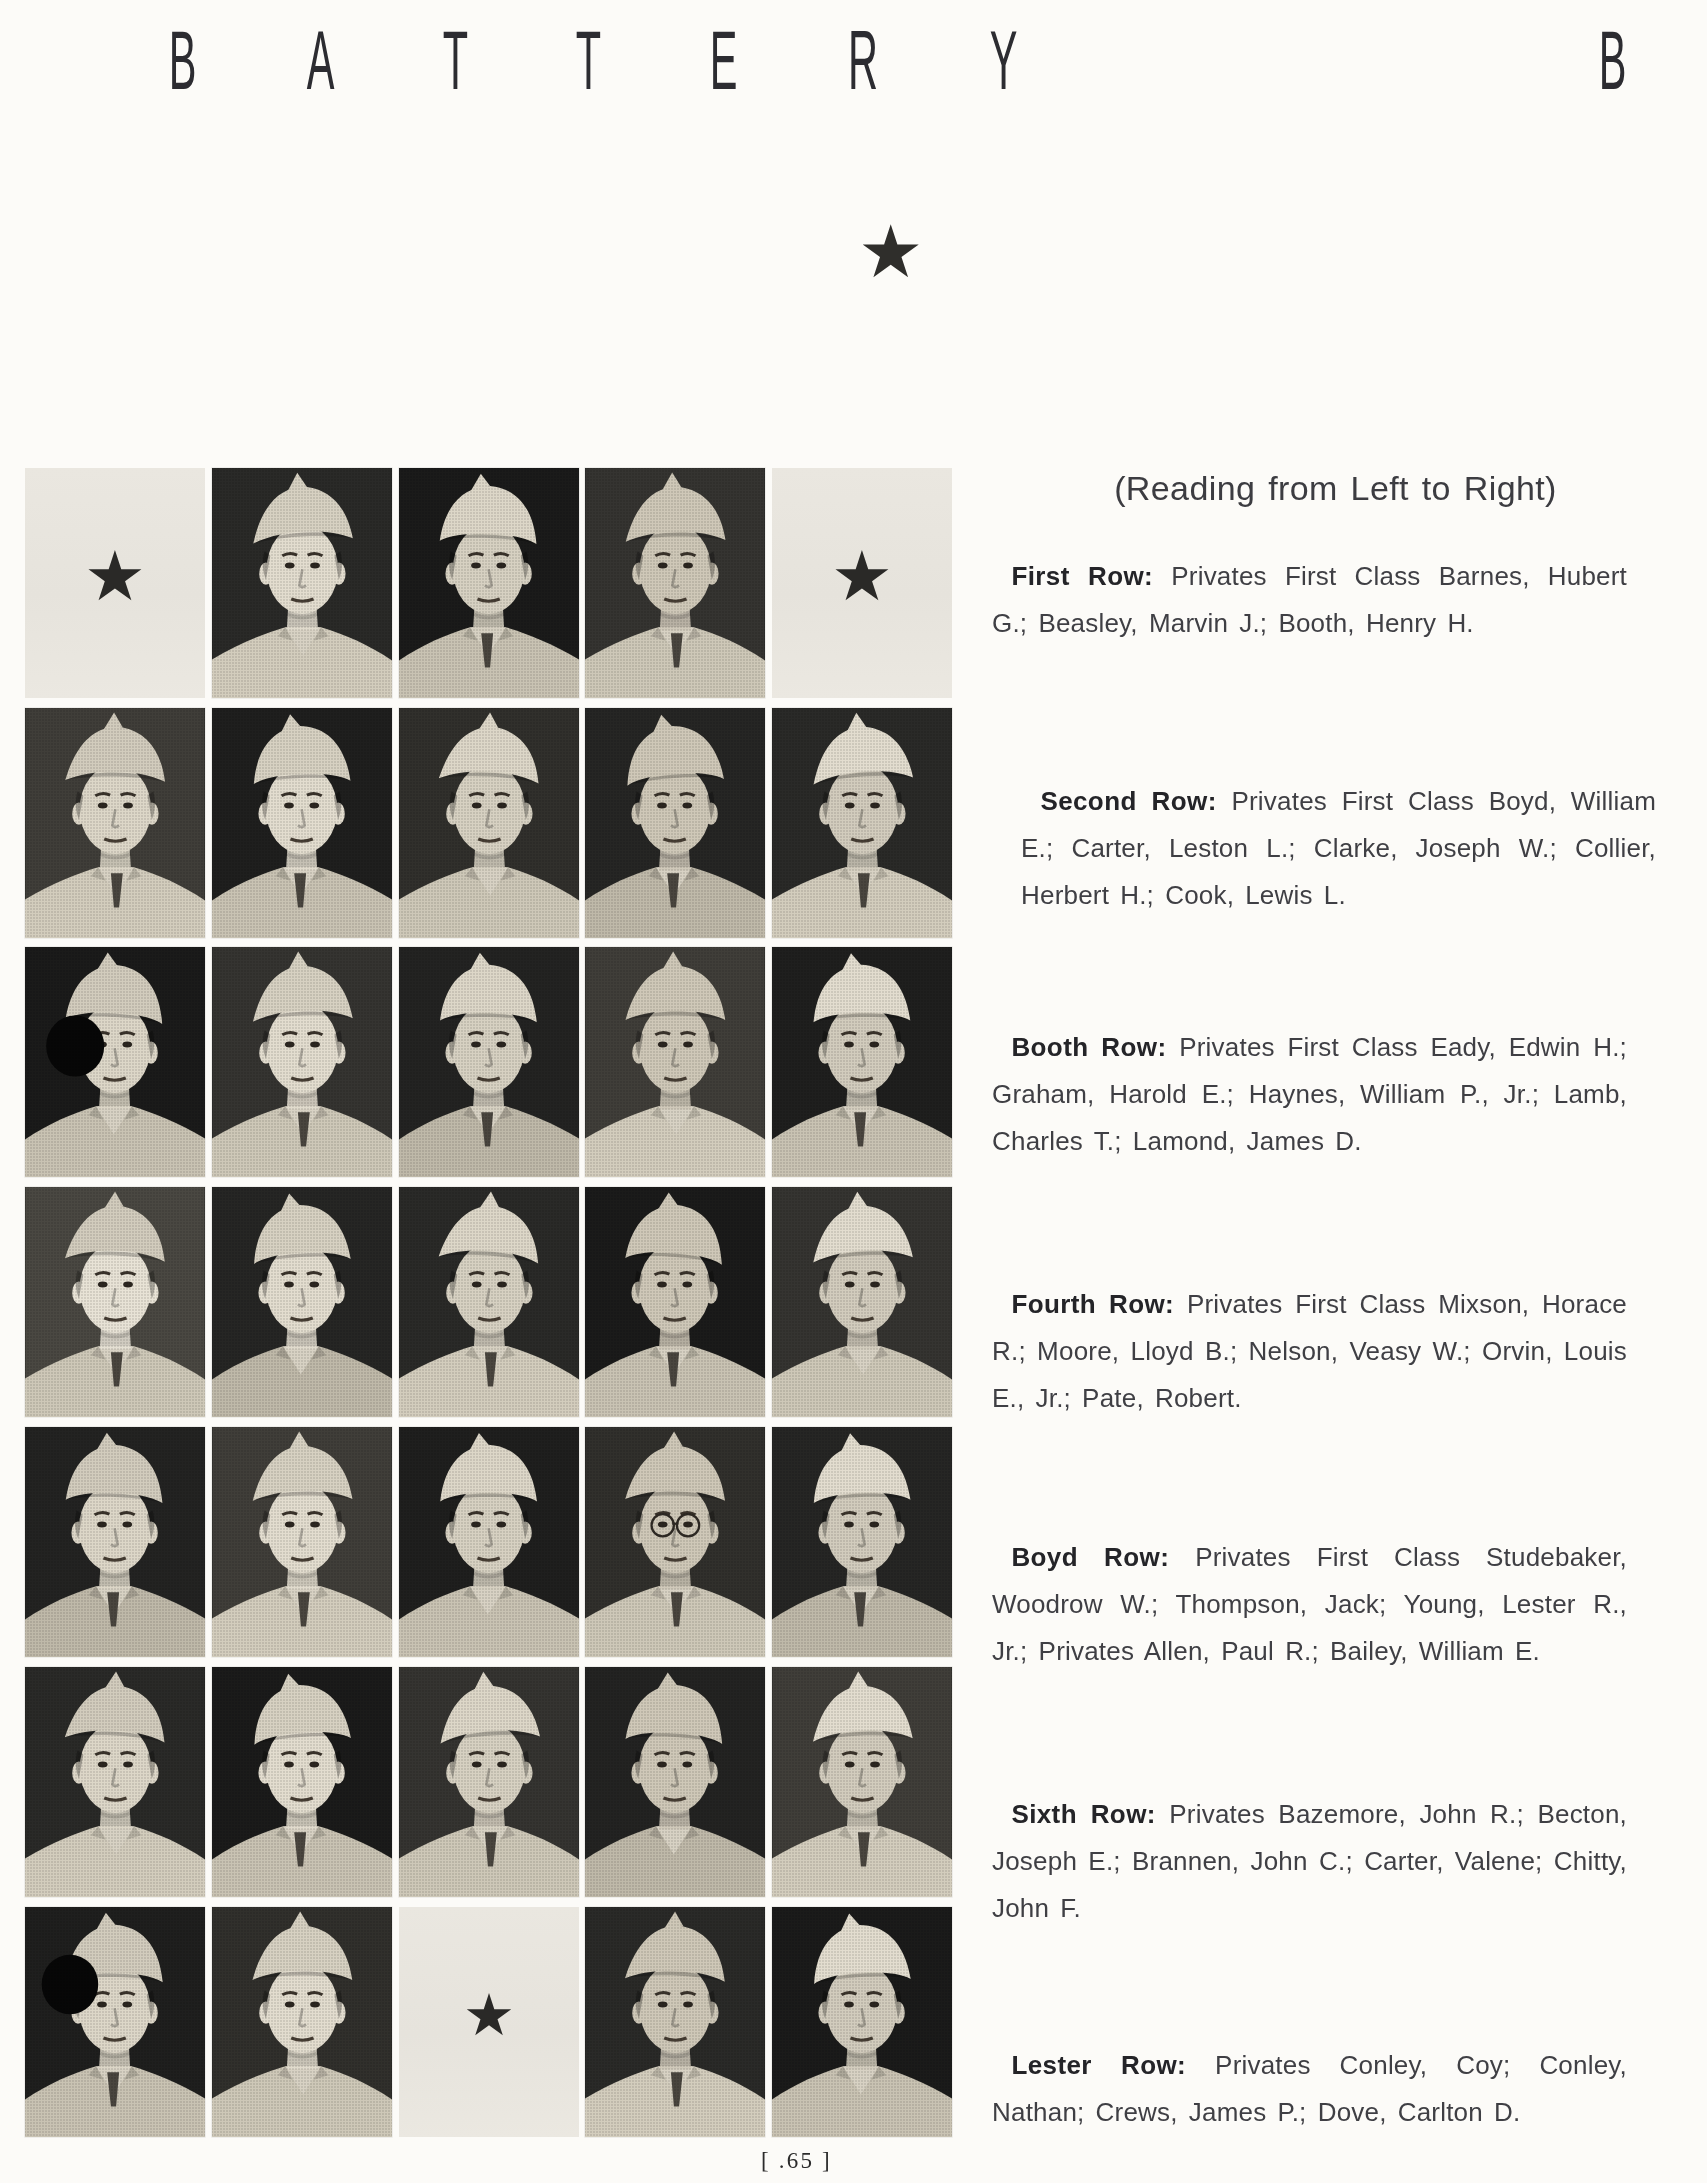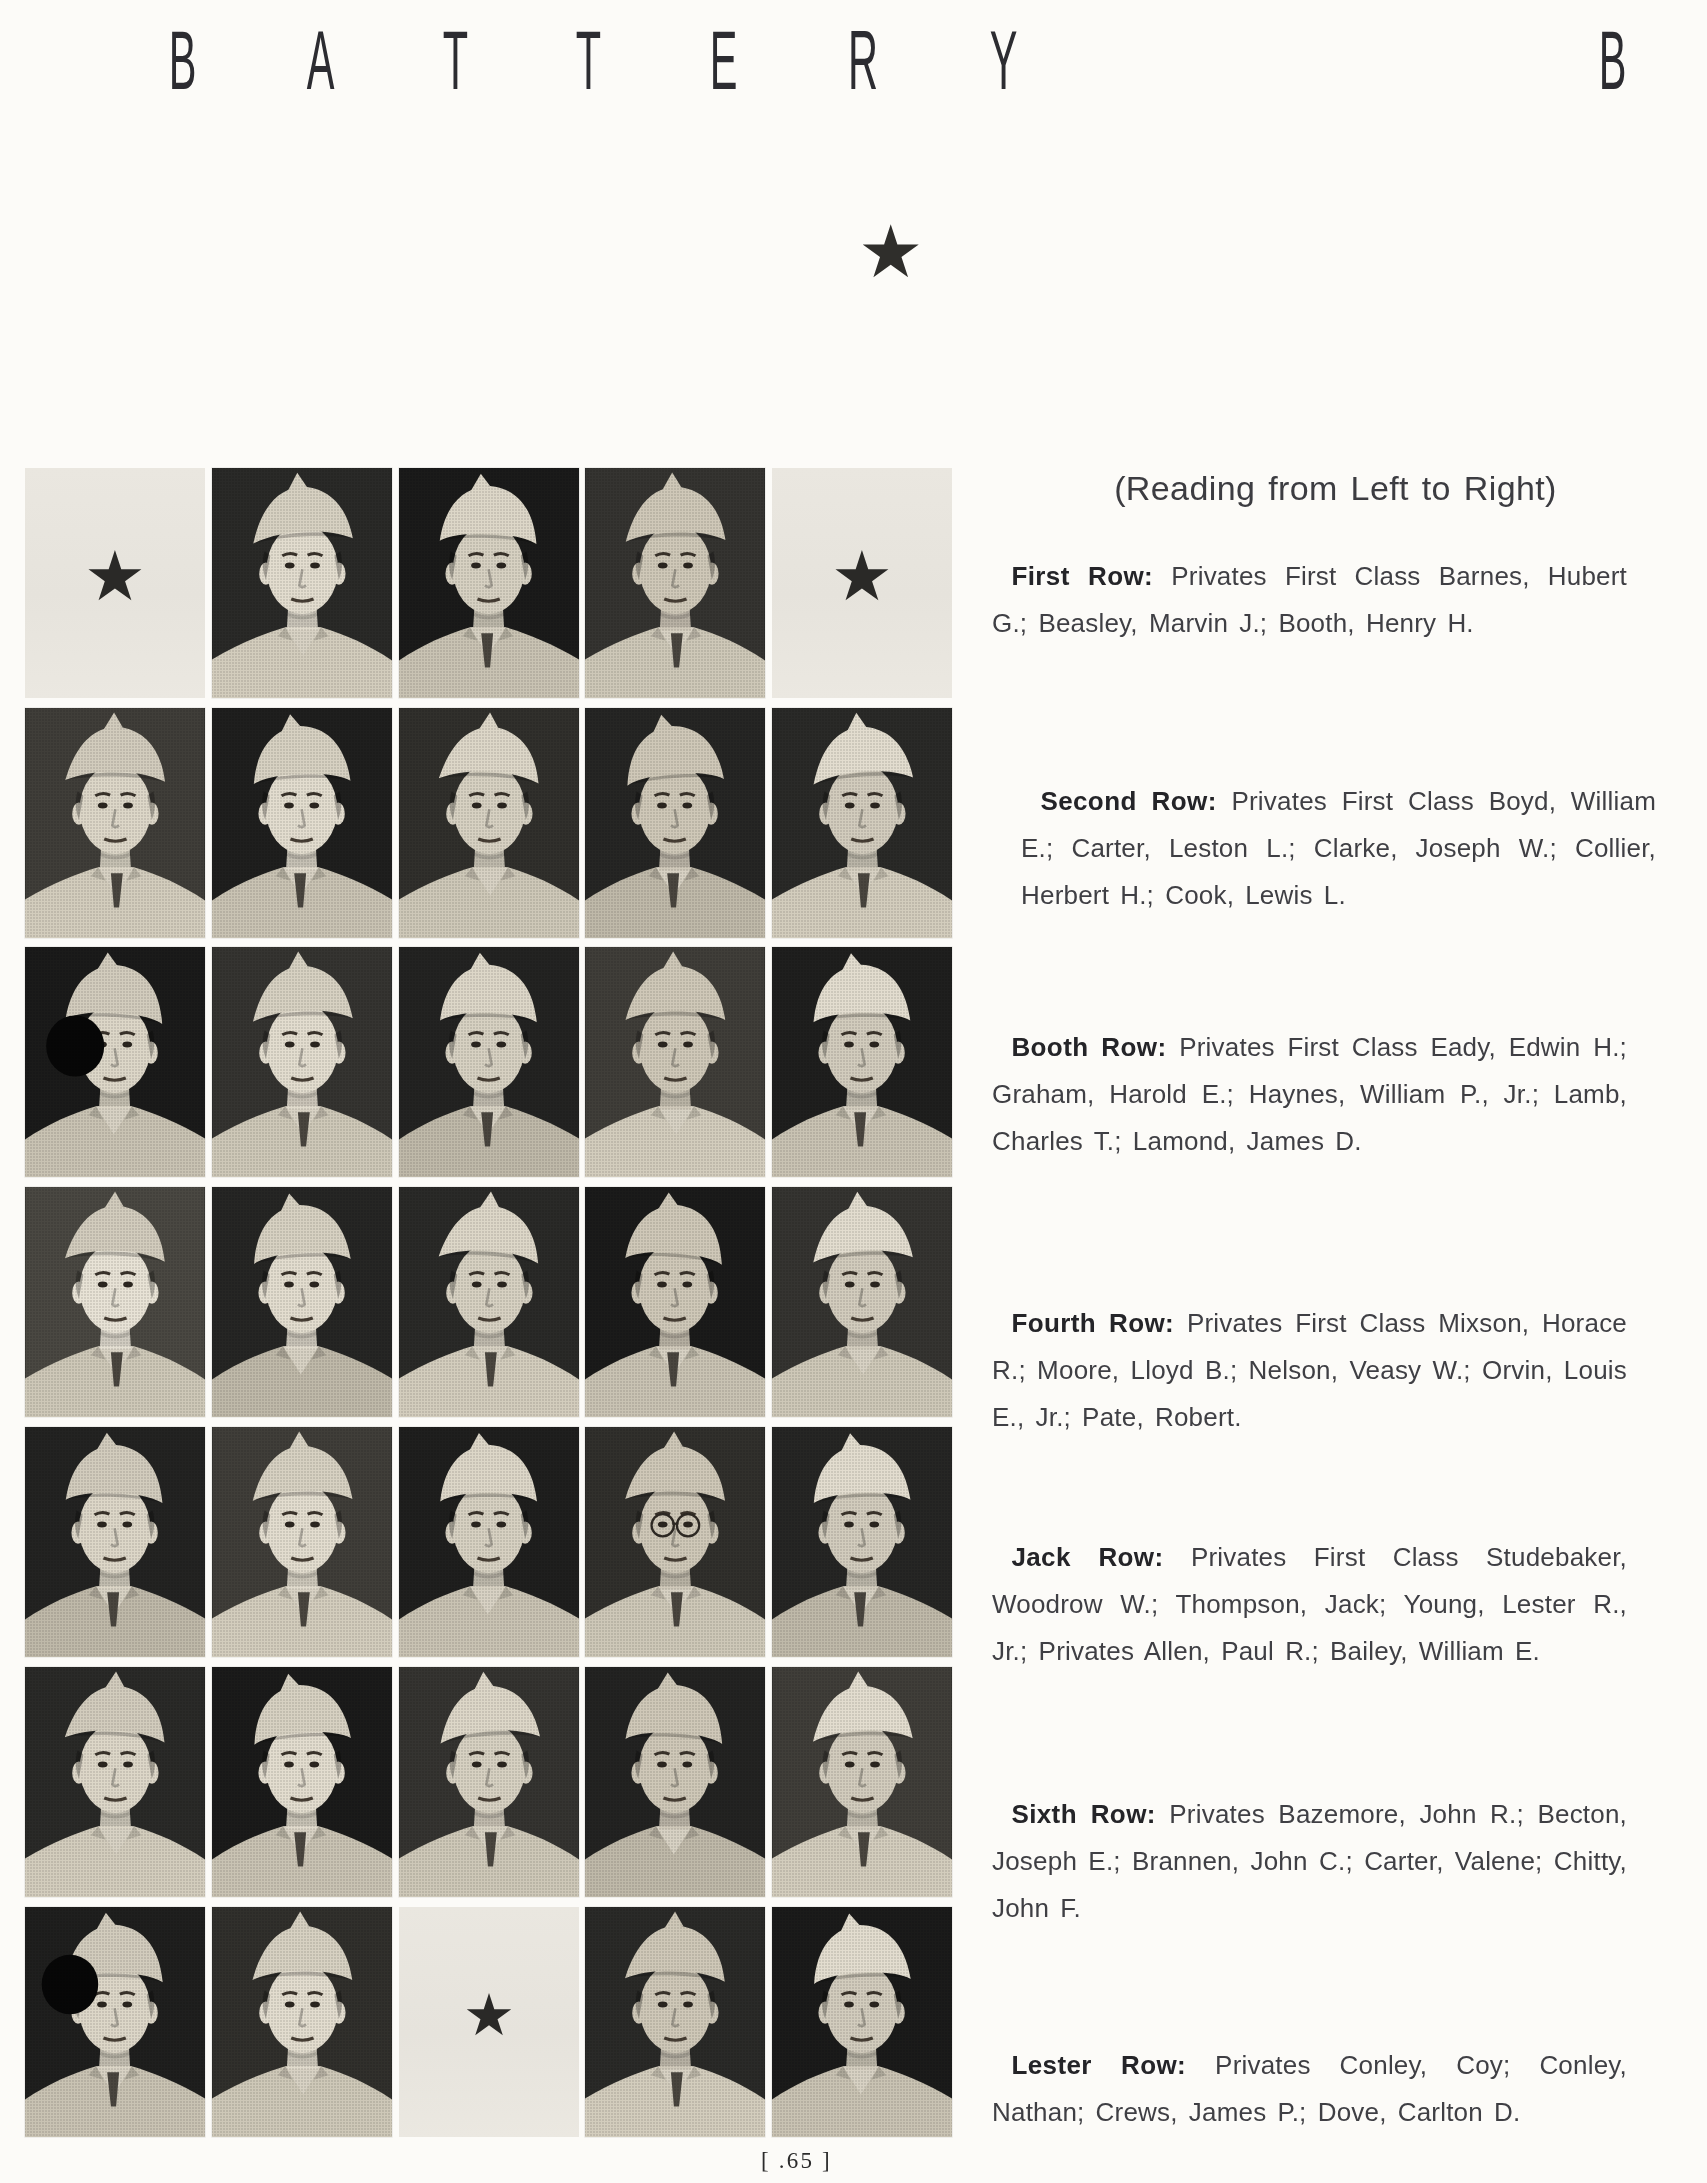--- a/index.html
+++ b/index.html
@@ -1020,21 +1020,21 @@
           </g>
         </svg>
       </div>
     </div>
 
   <div class="roster-heading" style="top:469px">(Reading from Left to Right)</div>
   <div id="roster-rows">
       <p class="roster-row" style="top: 553px;"><span class="row-label">First Row:</span> <span>Privates First Class Barnes, Hubert G.; Beasley, Marvin J.; Booth, Henry H.</span></p>
       <p class="roster-row" style="top: 778px; margin-left: 29px;"><span class="row-label">Second Row:</span> <span>Privates First Class Boyd, Wil­liam E.; Carter, Leston L.; Clarke, Joseph W.; Collier, Herbert H.; Cook, Lewis L.</span></p>
       <p class="roster-row" style="top: 1024px;"><span class="row-label">Booth Row:</span> <span>Privates First Class Eady, Edwin H.; Graham, Harold E.; Haynes, William P., Jr.; Lamb, Charles T.; Lamond, James D.</span></p>
-      <p class="roster-row" style="top: 1281px; margin-top: 19px;"><span class="row-label">Fourth Row:</span> <span>Privates First Class Mixson, Hor­ace R.; Moore, Lloyd B.; Nelson, Veasy W.; Orvin, Louis E., Jr.; Pate, Robert.</span></p>
-      <p class="roster-row" style="top: 1534px;"><span class="row-label">Jack Row:</span> <span>Privates First Class Studebaker, Woodrow W.; Thompson, Jack; Young, Lester R., Jr.; Privates Allen, Paul R.; Bailey, William E.</span></p>
+      <p class="roster-row" style="top: 1281px;"><span class="row-label">Fourth Row:</span> <span>Privates First Class Mixson, Hor­ace R.; Moore, Lloyd B.; Nelson, Veasy W.; Orvin, Louis E., Jr.; Pate, Robert.</span></p>
+      <p class="roster-row" style="top: 1534px;"><span class="row-label">Boyd Row:</span> <span>Privates First Class Studebaker, Woodrow W.; Thompson, Jack; Young, Lester R., Jr.; Privates Allen, Paul R.; Bailey, William E.</span></p>
       <p class="roster-row" style="top: 1791px;"><span class="row-label">Sixth Row:</span> <span>Privates Bazemore, John R.; Becton, Joseph E.; Brannen, John C.; Carter, Valene; Chitty, John F.</span></p>
       <p class="roster-row" style="top: 2042px;"><span class="row-label">Lester Row:</span> <span>Privates Conley, Coy; Conley, Nathan; Crews, James P.; Dove, Carlton D.</span></p>
     </div>
 
   <div class="page-num">[ .65 ]</div>
 </div>
 
 
 </body></html>

